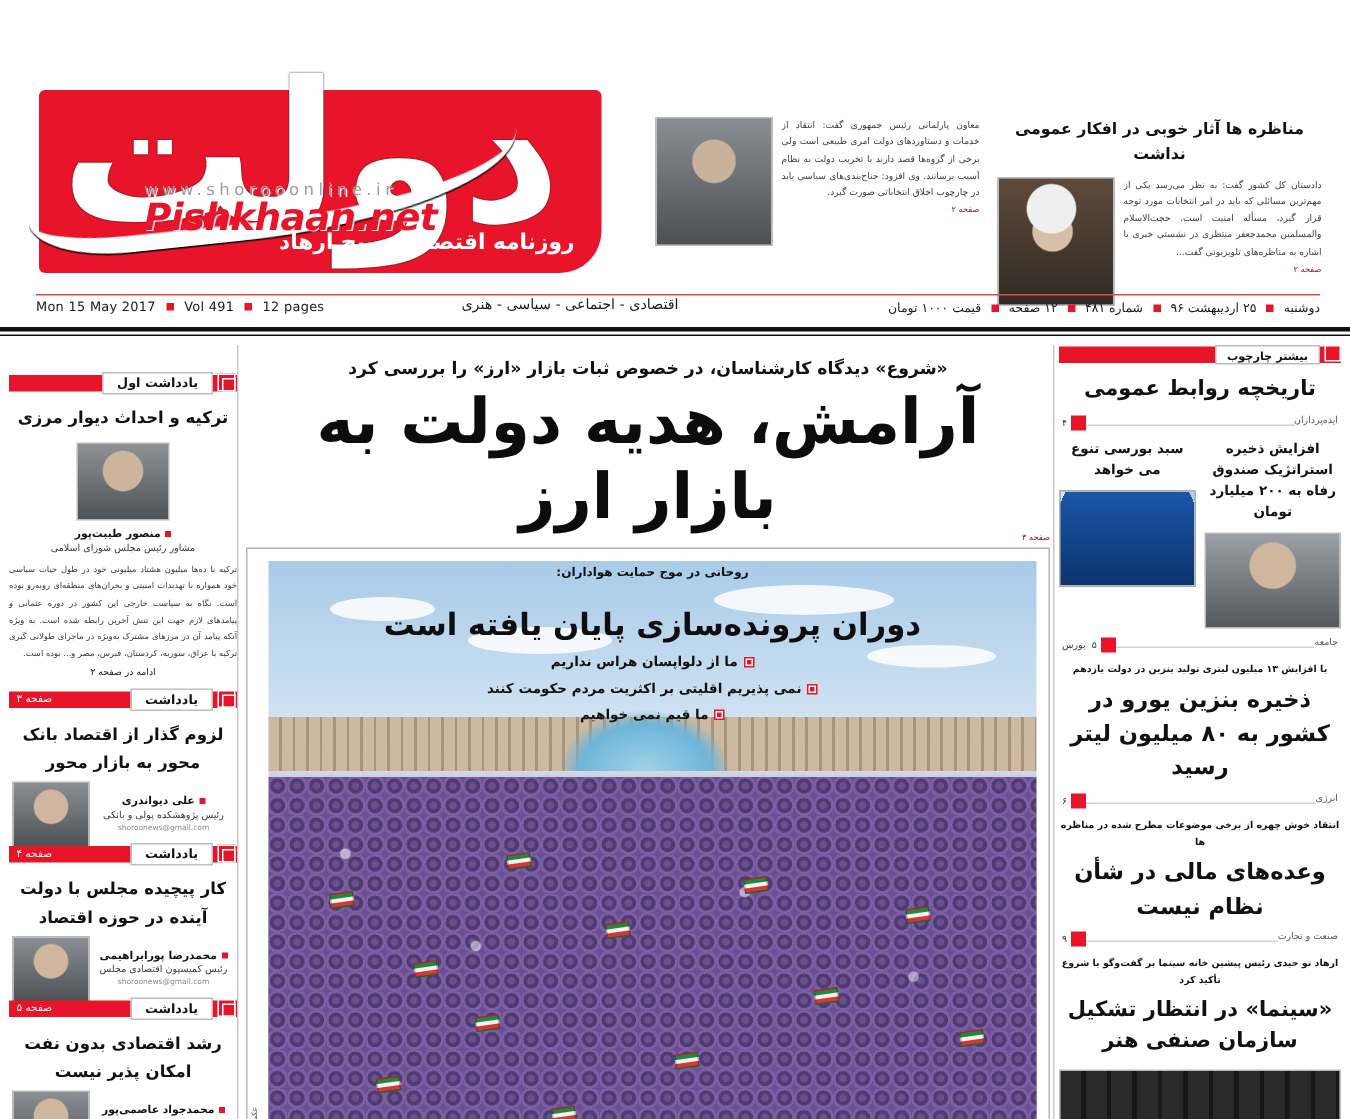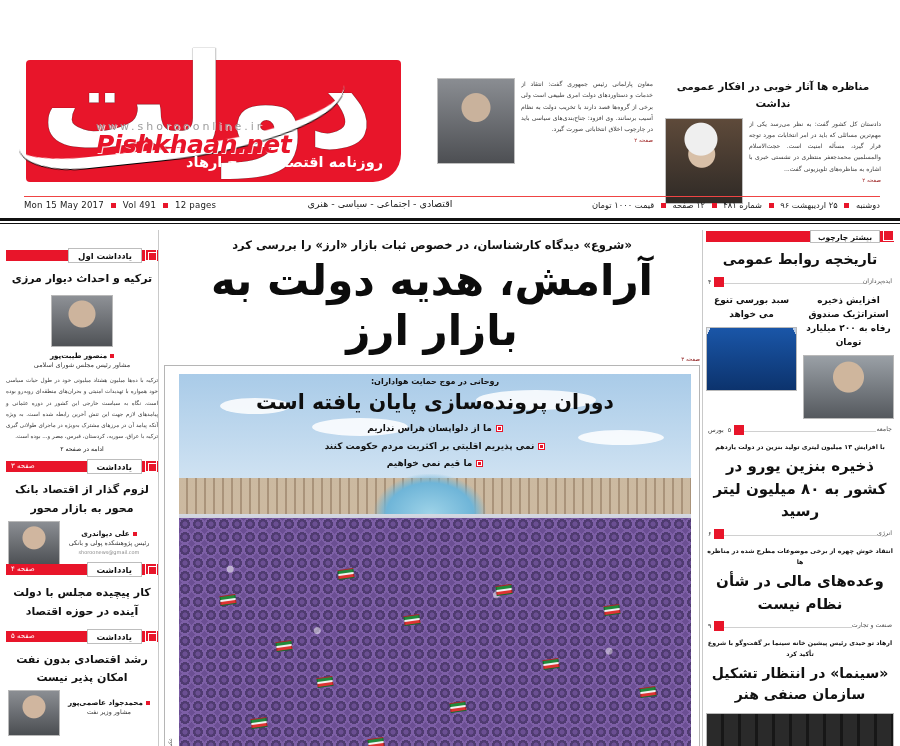--- a/index.html
+++ b/index.html
@@ -194,21 +194,21 @@
       radial-gradient(circle at 84% 52%, rgba(255,255,255,.45) 0 3px, transparent 4px),
       repeating-radial-gradient(circle at 6px 6px, #6b4f93 0 2.5px, #4f3b70 2.6px 5px, #7d5fa6 5.1px 7px),
       linear-gradient(#7e66a5, #4b3a6b);
     background-size: 100% 100%,100% 100%,100% 100%,100% 100%, 13px 13px, 100% 100%;
   }
   .flag { position:absolute; width:16px; height:10px;
     background:linear-gradient(#1f8a3b 33%, #f2f2f2 33% 66%, #d33 66%);
     border:.5px solid rgba(0,0,0,.25); transform:rotate(-8deg); }
   .overlay { position:absolute; left:0; right:0; top:3px; text-align:center; direction:rtl; z-index:4; }
   .ov-kicker { font-size:8px; font-weight:700; color:#111; }
-  .ov-head { font-size:20.5px; font-weight:700; color:#0e0e0e; margin-top:4px; letter-spacing:-.8px; }
+  .ov-head { font-size:20.5px; font-weight:700; color:#0e0e0e; margin-top:18px; letter-spacing:-.8px; }
   .ov-bullets { margin-top:6px; }
   .ov-bullets li { list-style:none; font-size:9px; font-weight:700; color:#111; line-height:1.95; }
   .ov-bullets li .b {
     display:inline-block; width:7px; height:7px; background:#e8152a;
     margin-left:4px; vertical-align:middle; position:relative;
   }
   .ov-bullets li .b::after { content:""; position:absolute; left:1px; top:1px; width:3px; height:3px; border:.5px solid #fff; }
   .credit {
     position:absolute; left:2px; bottom:20px; font-size:5px; color:#5a5a5a;
     writing-mode:vertical-rl; transform:rotate(180deg); direction:rtl;
@@ -366,20 +366,30 @@
     </div>
 
     <div class="side-item">
       <div class="barhead">
         <div class="bar"></div>
         <div class="chip">یادداشت</div>
         <div class="flagicon"></div>
         <div class="pg">صفحه ۴</div>
       </div>
       <div class="ltitle">کار پیچیده مجلس با دولت آینده در حوزه اقتصاد</div>
+      <div class="floatrow">
+        <div class="mini-photo"></div>
+        <div class="mini-meta">
+          <div class="lauthor">
+            <span class="dot"></span><span>محمدرضا پورابراهیمی</span>
+          </div>
+          <div class="lrole">رئیس کمیسیون اقتصادی مجلس</div>
+          <div class="lmail">shoroonews@gmail.com</div>
+        </div>
+      </div>
     </div>
 
     <div class="side-item">
       <div class="barhead">
         <div class="bar"></div>
         <div class="chip">یادداشت</div>
         <div class="flagicon"></div>
         <div class="pg">صفحه ۵</div>
       </div>
       <div class="ltitle">رشد اقتصادی بدون نفت امکان پذیر نیست</div>

